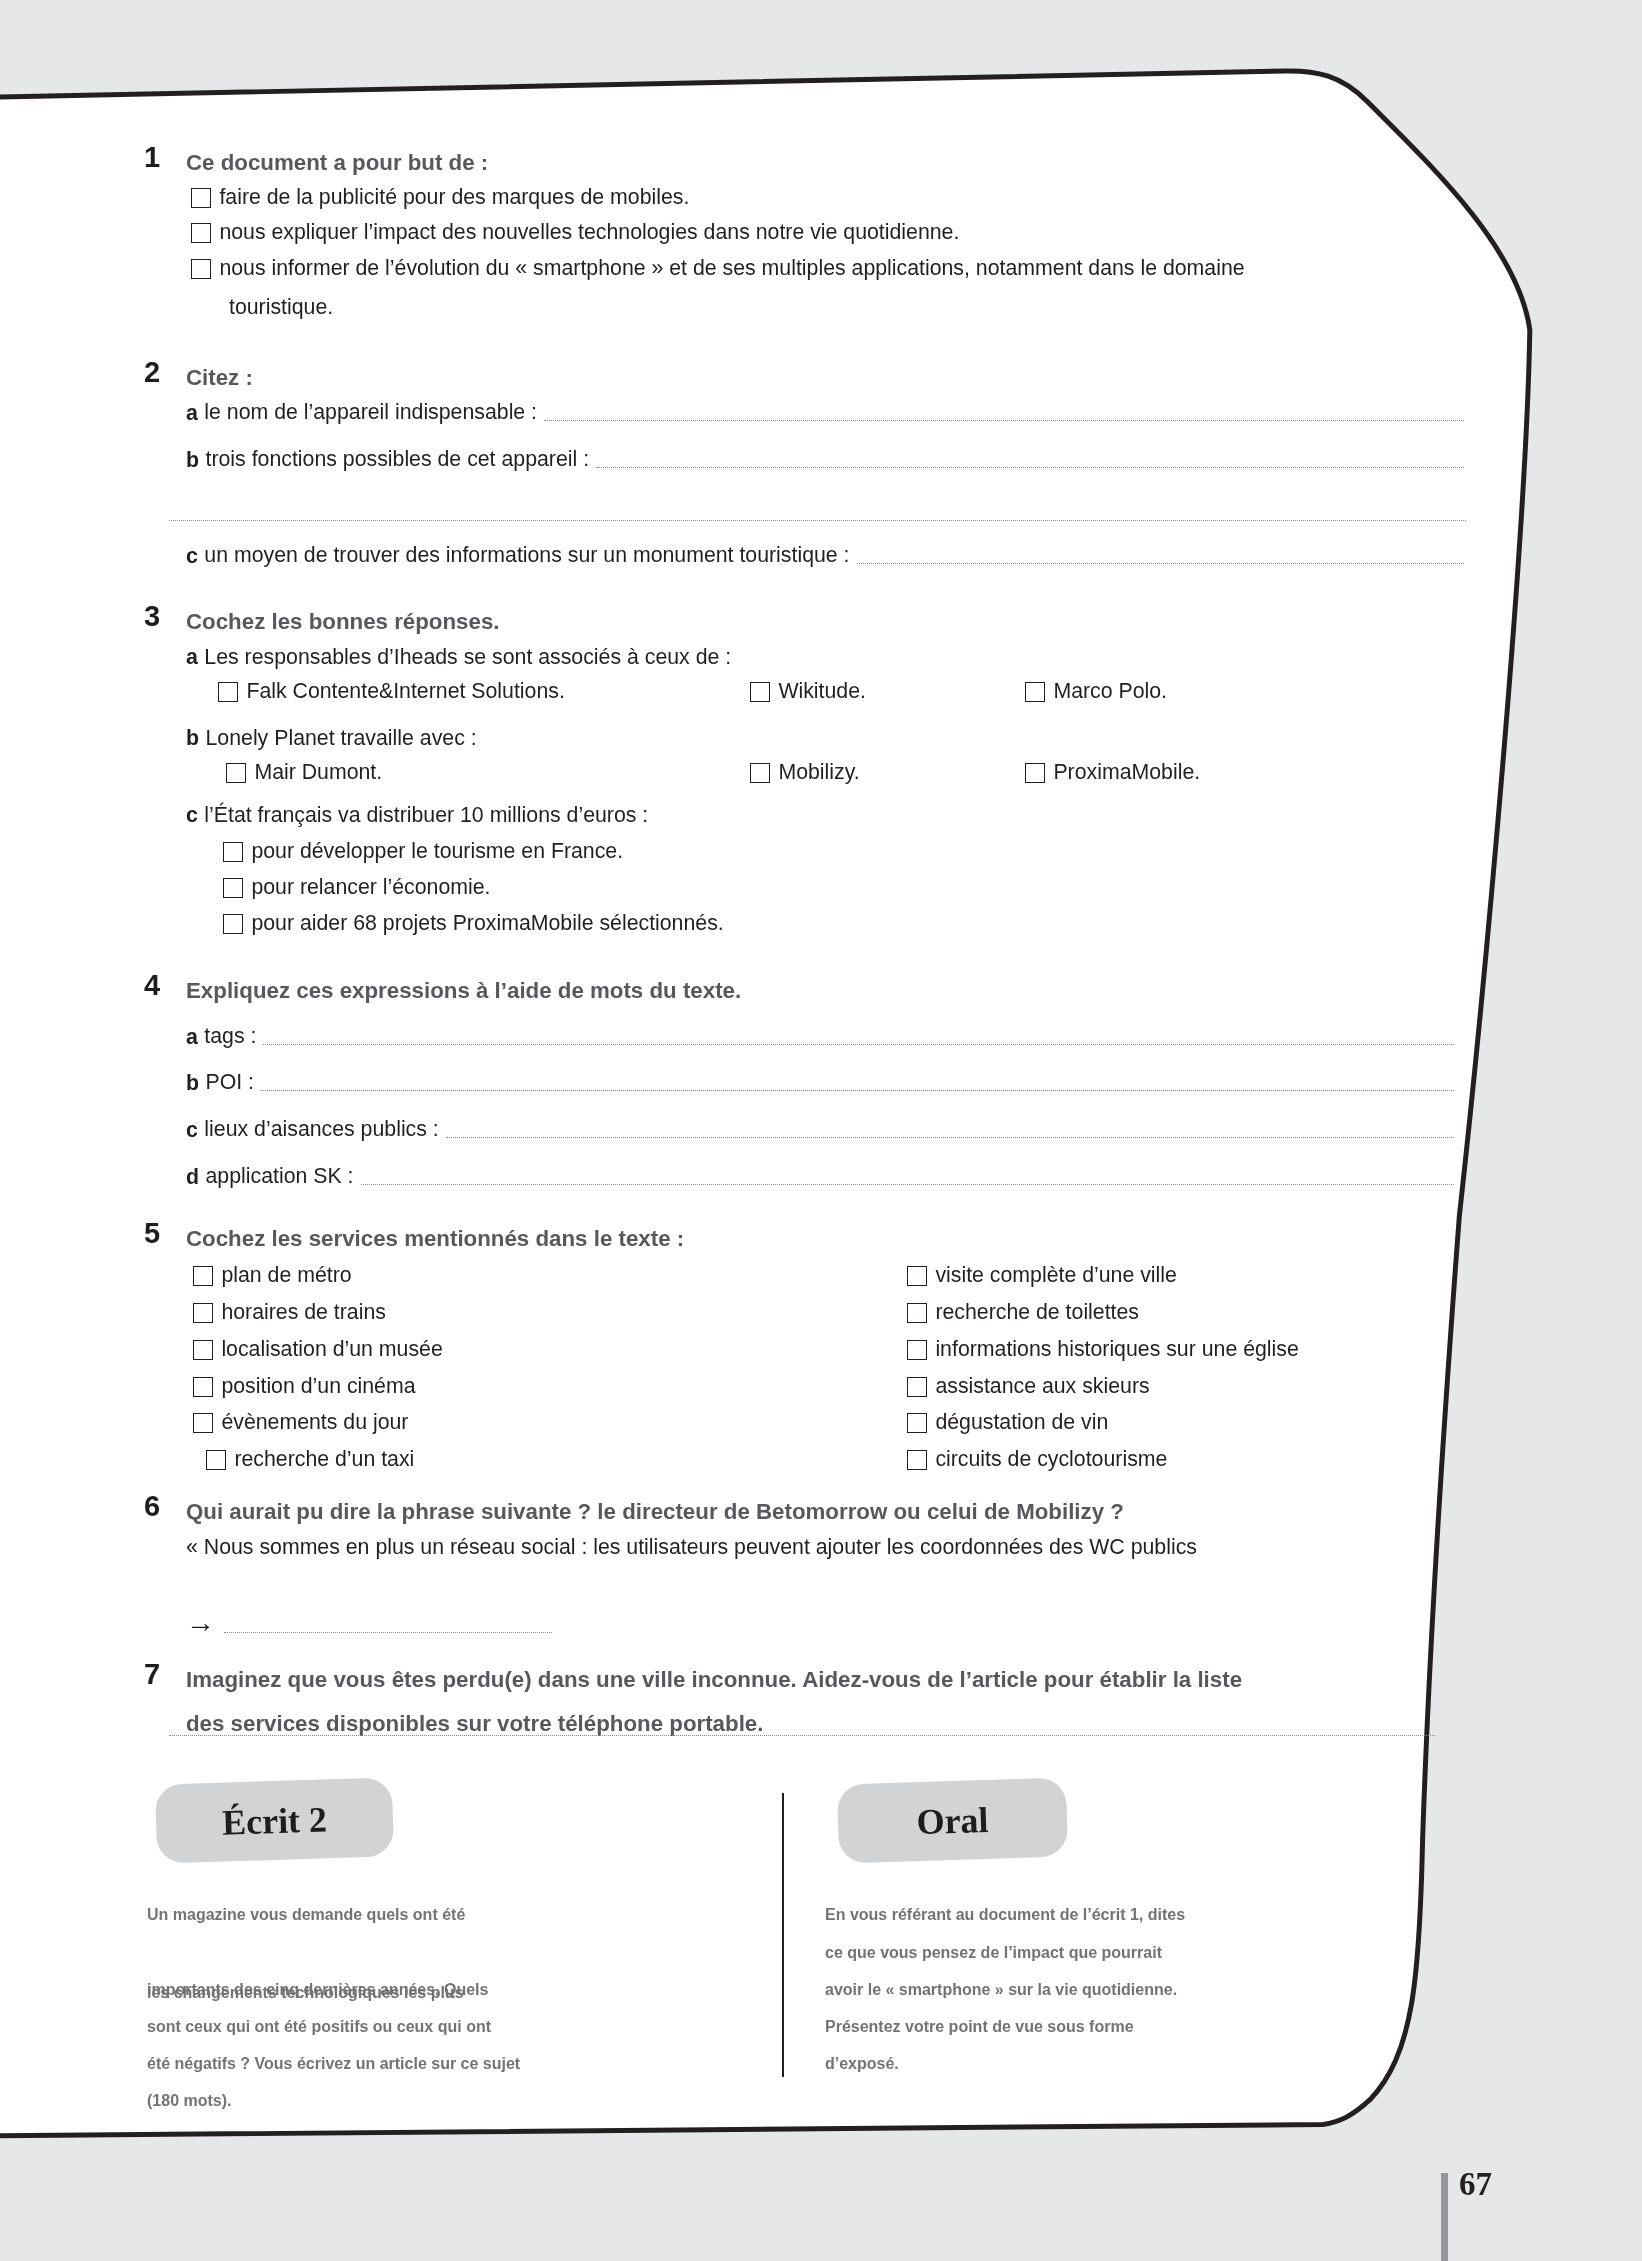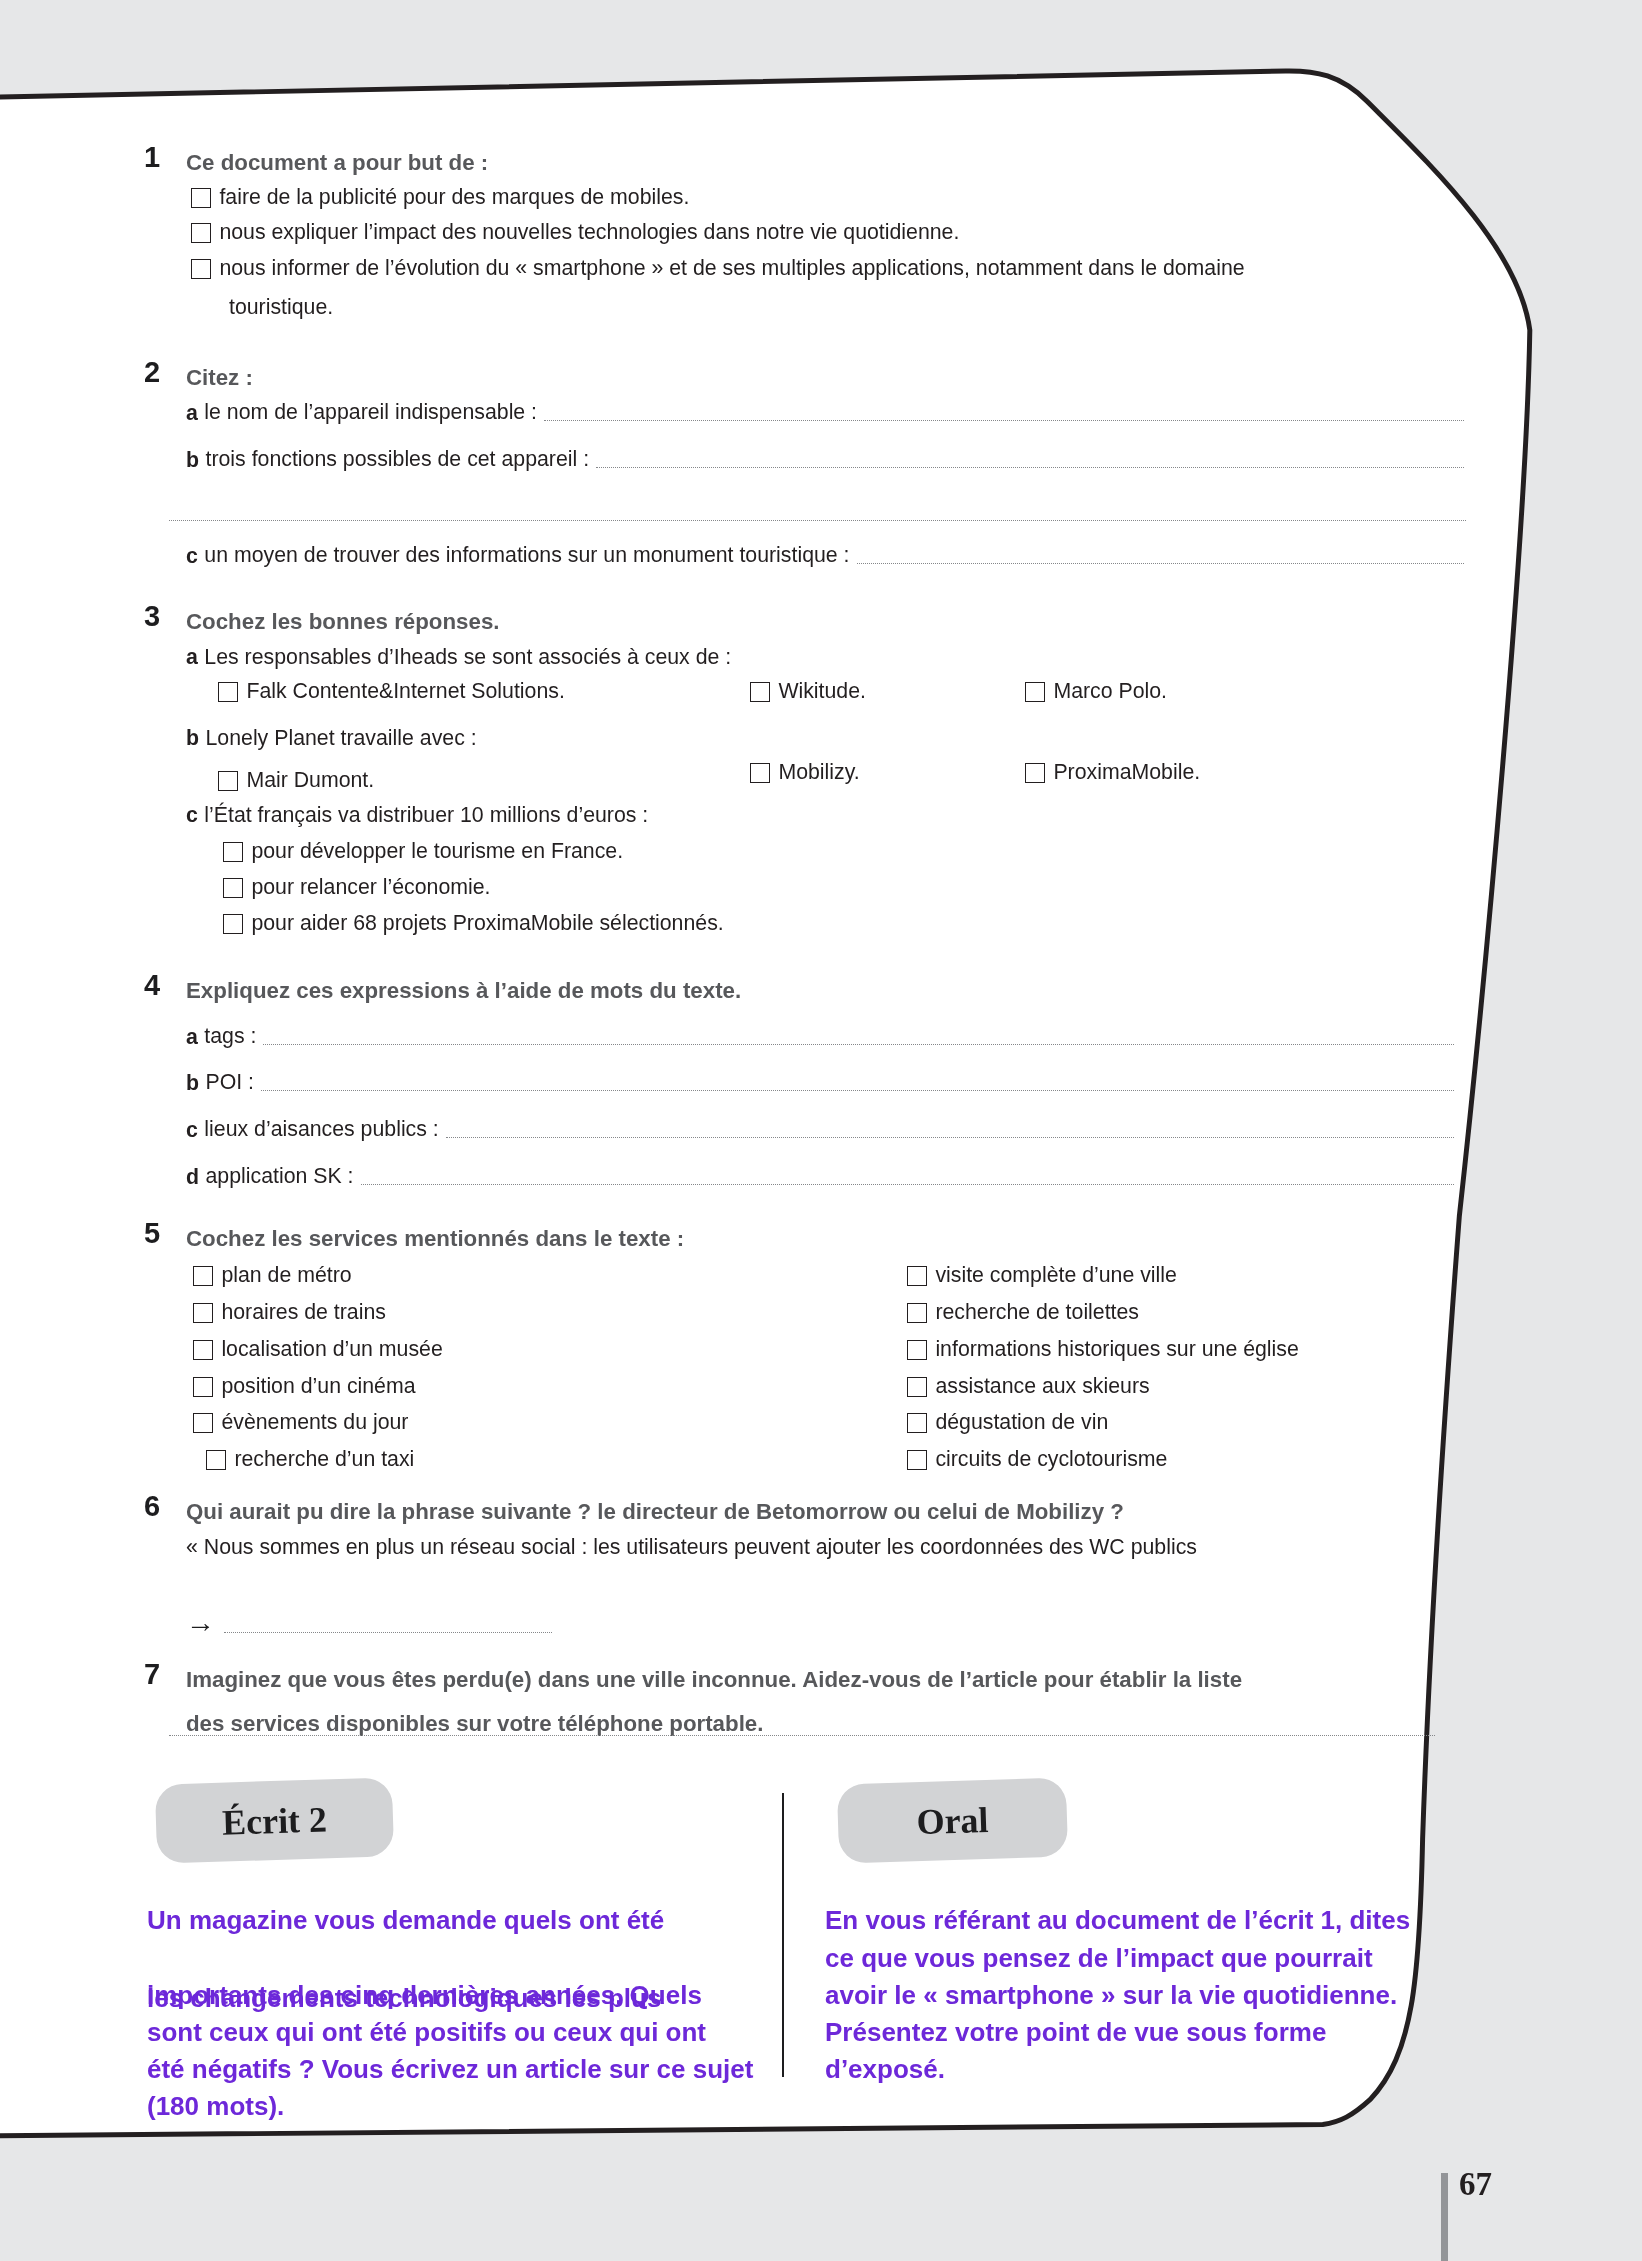--- a/index.html
+++ b/index.html
@@ -17,37 +17,37 @@
   .lrow b{font-weight:bold;margin-right:6.5px;}
   .cb{flex:0 0 auto;width:20px;height:20px;border:1.5px solid #231f20;background:#fff;margin-right:8.4px;box-sizing:border-box;}
   .txt{line-height:1.2;white-space:nowrap;}
   .dots{flex:1 1 auto;border-bottom:1.5px dotted #85878a;margin:0 0 4.5px 7px;min-width:20px;}
   .dotline{position:absolute;border-bottom:1.5px dotted #85878a;}
   .arrowg{font-size:29px;font-weight:bold;color:#1d1d1f;line-height:1;}
   .adots{display:inline-block;width:328px;border-bottom:1.5px dotted #85878a;margin:0 0 4px 9px;}
   .badge{position:absolute;background:#d2d3d5;border-radius:27px;display:flex;align-items:center;justify-content:center;
          transform:rotate(-1.8deg);font-family:"Liberation Serif","DejaVu Serif",serif;font-weight:bold;font-size:36px;color:#1d1d1f;}
   .vdiv{position:absolute;width:2px;background:#1d1d1f;}
-  .bpar{position:absolute;font-weight:bold;font-size:26px;color:#6d28d9;white-space:nowrap;line-height:1.2;}
+  .bpar{position:absolute;font-weight:bold;font-size:16px;color:#737373;white-space:nowrap;line-height:1.2;}
   .bar{position:absolute;width:7.4px;background:#939598;}
   .pagenum{position:absolute;font-family:"Liberation Serif","DejaVu Serif",serif;font-weight:bold;font-size:33px;color:#231f20;line-height:1;}
   
   #qn1{left:144px;top:143px;} #qt1{left:186px;top:150px;}
   #q1o1{left:191px;top:185px;} #q1o2{left:191px;top:220px;} #q1o3{left:191px;top:256px;}
   #q1o3b{left:229px;top:295px;}
   #qn2{left:144px;top:358px;} #qt2{left:186px;top:365px;}
   #q2a{left:186px;top:400px;width:1278px;}
   #q2b{left:186px;top:447px;width:1278px;}
   #q2full{left:169px;top:497px;width:1297px;height:23px;}
   #q2c{left:186px;top:543px;width:1278px;}
   #qn3{left:144px;top:602px;} #qt3{left:186px;top:609px;}
   #q3a{left:186px;top:645px;}
   #q3ar1{left:218px;top:679px;} #q3ar2{left:750px;top:679px;} #q3ar3{left:1025px;top:679px;}
   #q3b{left:186px;top:726px;}
-  #q3br1{left:218px;top:760px;margin-top:8px;} #q3br2{left:750px;top:760px;} #q3br3{left:1025px;top:760px;}
+  #q3br1{left:226px;top:760px;} #q3br2{left:750px;top:760px;} #q3br3{left:1025px;top:760px;}
   #q3c{left:186px;top:803px;}
   #q3c1{left:223px;top:839px;} #q3c2{left:223px;top:875px;} #q3c3{left:223px;top:911px;}
   #qn4{left:144px;top:971px;} #qt4{left:186px;top:978px;}
   #q4a{left:186px;top:1024px;width:1268px;} #q4b{left:186px;top:1070px;width:1268px;}
   #q4c{left:186px;top:1117px;width:1268px;} #q4d{left:186px;top:1164px;width:1268px;}
   #qn5{left:144px;top:1219px;} #qt5{left:186px;top:1226px;}
   #q5l1{left:193px;top:1263px;} #q5l2{left:193px;top:1300px;} #q5l3{left:193px;top:1337px;}
   #q5l4{left:193px;top:1374px;} #q5l5{left:193px;top:1410px;} #q5l6{left:206px;top:1447px;}
   #q5r1{left:907px;top:1263px;} #q5r2{left:907px;top:1300px;} #q5r3{left:907px;top:1337px;}
   #q5r4{left:907px;top:1374px;} #q5r5{left:907px;top:1410px;} #q5r6{left:907px;top:1447px;}

